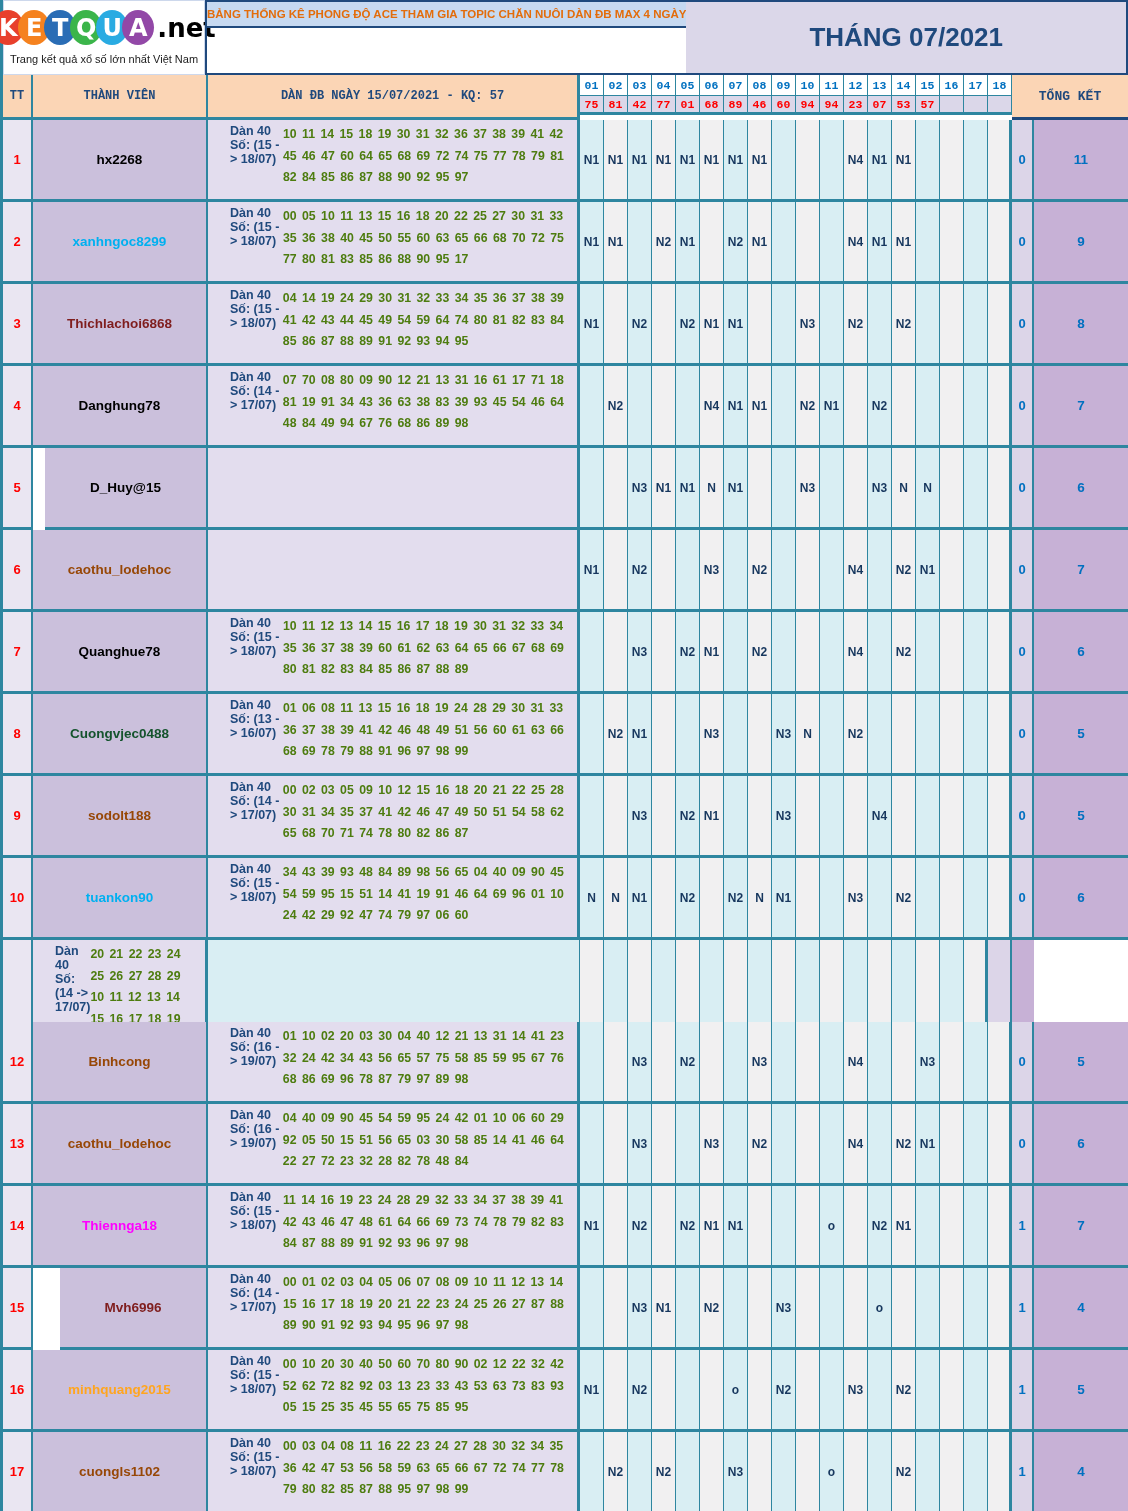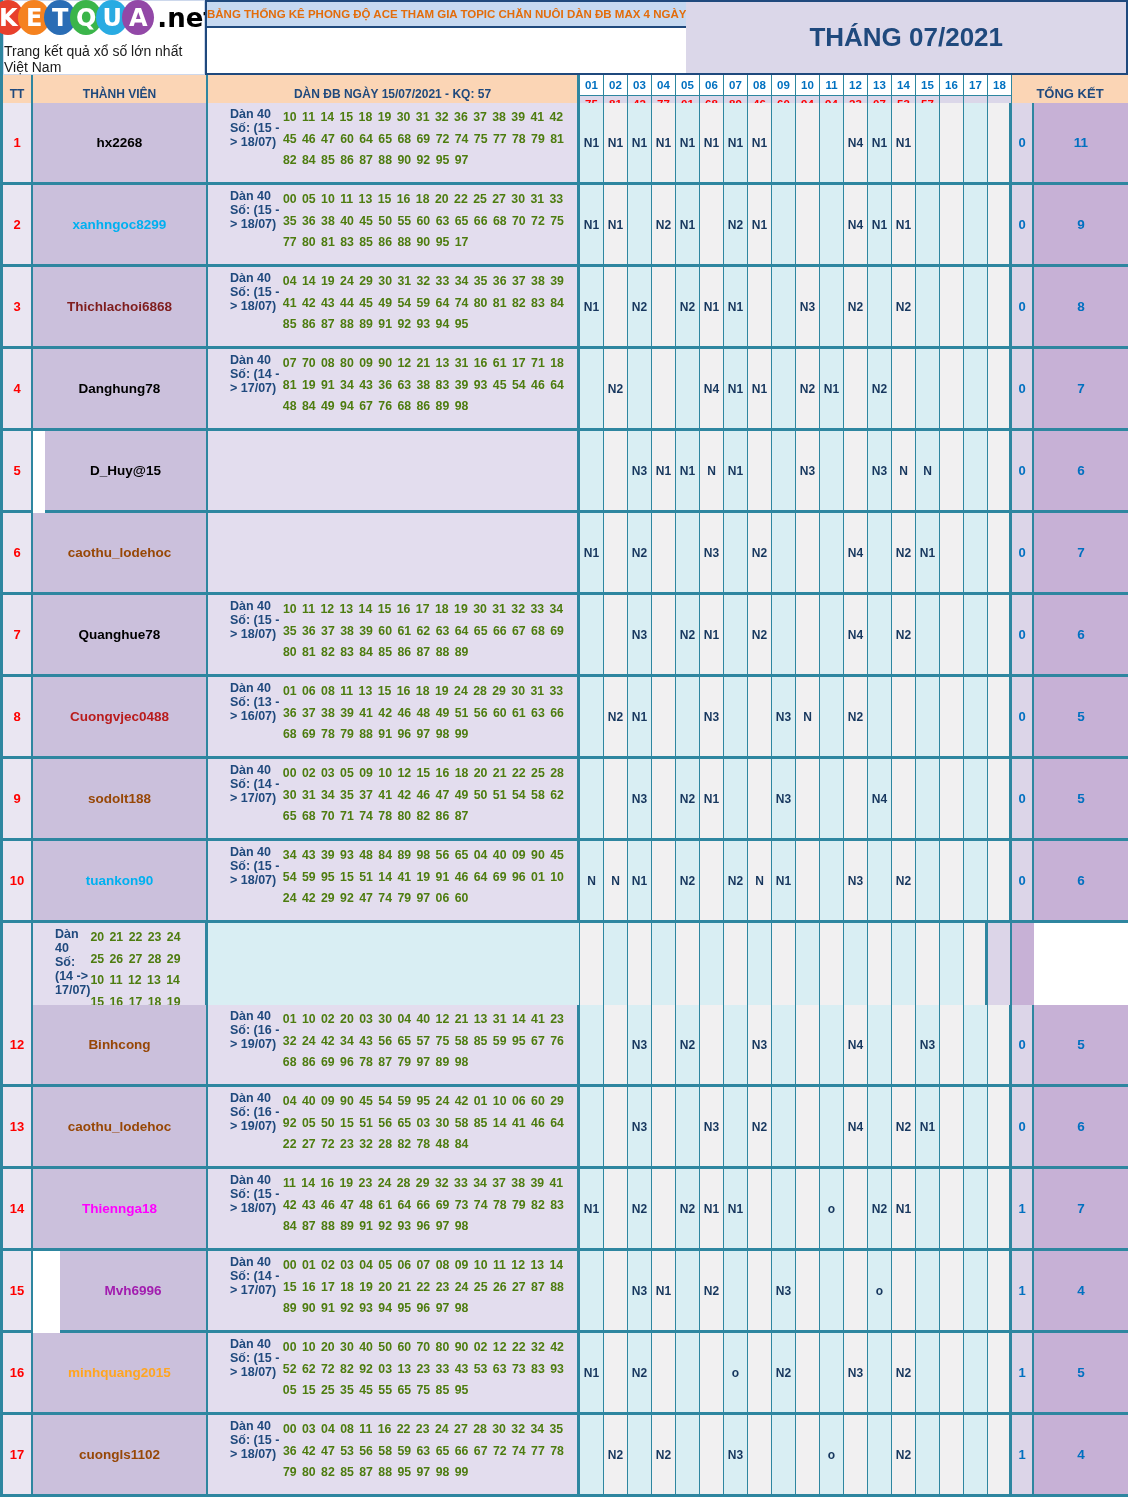--- a/index.html
+++ b/index.html
@@ -23,30 +23,30 @@
   
   .top { display: flex; height: 75px; }
   .logo-box { width: 202px; background: #fff; display: flex; flex-direction: column;
               align-items: center; justify-content: center; border: 1px solid #cdd8ec; }
   .logo-row { display: flex; align-items: center; }
   .loz { width: 32px; height: 35px; border-radius: 50%; color: #fff; font-weight: bold;
          font-size: 24px; display: flex; align-items: center; justify-content: center;
          margin-right: -6px; font-family: "DejaVu Sans", sans-serif; }
   .logo-suffix { color: #000; font-weight: bold; font-size: 26px; margin-left: 9px;
                  font-family: "DejaVu Sans", sans-serif; }
-  .tagline { font-size: 14px; color: #1a1a1a; margin-top: 8px; }
+  .tagline { font-size: 11px; color: #1a1a1a; margin-top: 8px; }
   .titles { flex: 1; display: flex; flex-direction: row; border: 2px solid var(--dkblue); }
   .title1 { height: 26px; background: #C6D9F1; color: #E36C0A; font-weight: bold;
             font-size: 11.5px; display: flex; align-items: center; justify-content: center;
             border-bottom: 2px solid var(--dkblue); }
   .title2 { flex: 1; background: var(--lavh); color: var(--dkblue); font-weight: bold;
             font-size: 26px; display: flex; align-items: center; justify-content: center; }
 
   
-  .hdr { display: grid; grid-template-columns: 30px 175px 372px 432px 116px; height: 28px; }
+  .hdr { display: grid; grid-template-columns: 30px 175px 372px 432px 116px; height: 45px; font-family: Liberation Mono, monospace; }
   .hcell { background: var(--peach); color: var(--dkblue); font-weight: bold; font-size: 12px;
            display: flex; align-items: center; justify-content: center;
            border-right: 2px solid var(--teal); border-bottom: 3px solid var(--teal); }
   .dan-h { border-right: 3px solid var(--teal); }
   .tot-h { border-right: 0; border-bottom: 3px solid var(--dkblue); font-size: 13px; }
   .daywrap { display: grid; grid-template-columns: repeat(18, 1fr);
              grid-template-rows: 21px 19px; border-right: 0; }
   .daynum { background: #fff; color: #0070C0; font-weight: bold; font-size: 11.5px;
             display: flex; align-items: center; justify-content: center;
             border-right: 1px solid var(--teal); border-bottom: 1px solid var(--teal); }
@@ -330,21 +330,21 @@
         <div class="c day evenc">N2</div>
         <div class="c day oddc"></div>
         <div class="c day evenc"></div>
         <div class="c day oddc"></div>
         <div class="c day evenc last"></div>
         <div class="c t1">0</div>
         <div class="c t2">6</div>
       </div>
       <div class="row">
         <div class="c tt">8</div>
-        <div class="c mem" style="color: #b91c1c;">Cuongvjec0488</div>
+        <div class="c mem" style="color: #14532d;">Cuongvjec0488</div>
         <div class="c dan">
           <div class="lbl">Dàn 40 Số: (13 -&gt; 16/07)</div>
           <div class="nums">01 06 08 11 13 15 16 18 19 24 28 29 30 31 33 36 37 38 39 41 42 46 48 49 51 56 60 61 63 66 68 69 78 79 88 91 96 97 98 99</div>
         </div>
         <div class="c day oddc"></div>
         <div class="c day evenc">N2</div>
         <div class="c day oddc">N1</div>
         <div class="c day evenc"></div>
         <div class="c day oddc"></div>
         <div class="c day evenc">N3</div>
@@ -525,21 +525,21 @@
         <div class="c day evenc">N1</div>
         <div class="c day oddc"></div>
         <div class="c day evenc"></div>
         <div class="c day oddc"></div>
         <div class="c day evenc last"></div>
         <div class="c t1">1</div>
         <div class="c t2">7</div>
       </div>
       <div class="row">
         <div class="c tt">15</div>
-        <div class="c mem" style="color: #a21caf; margin-left: 27px;">Mvh6996</div>
+        <div class="c mem" style="color: #7f1d1d; margin-left: 27px;">Mvh6996</div>
         <div class="c dan">
           <div class="lbl">Dàn 40 Số: (14 -&gt; 17/07)</div>
           <div class="nums">00 01 02 03 04 05 06 07 08 09 10 11 12 13 14 15 16 17 18 19 20 21 22 23 24 25 26 27 87 88 89 90 91 92 93 94 95 96 97 98</div>
         </div>
         <div class="c day oddc"></div>
         <div class="c day evenc"></div>
         <div class="c day oddc">N3</div>
         <div class="c day evenc">N1</div>
         <div class="c day oddc"></div>
         <div class="c day evenc">N2</div>

